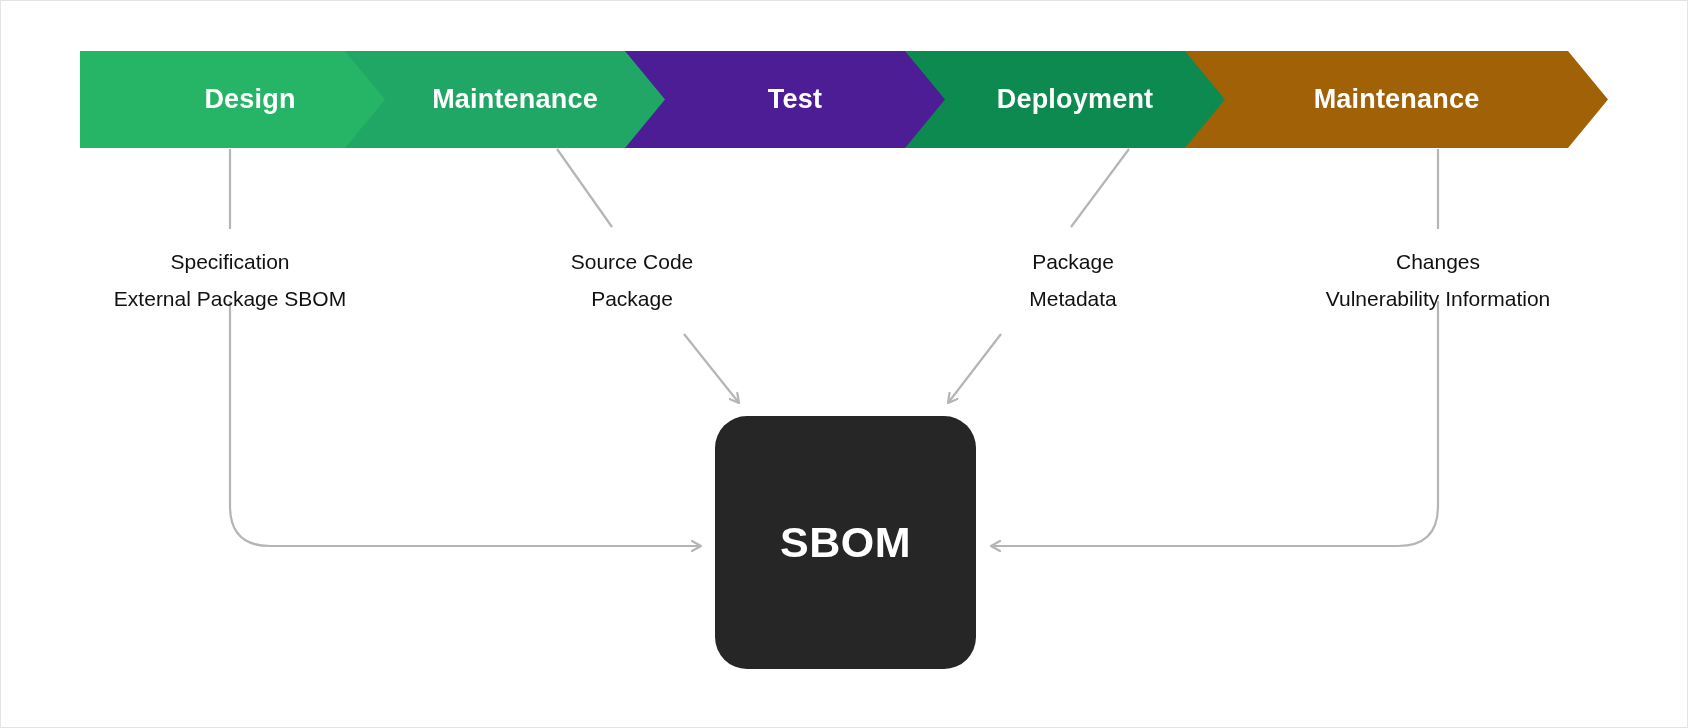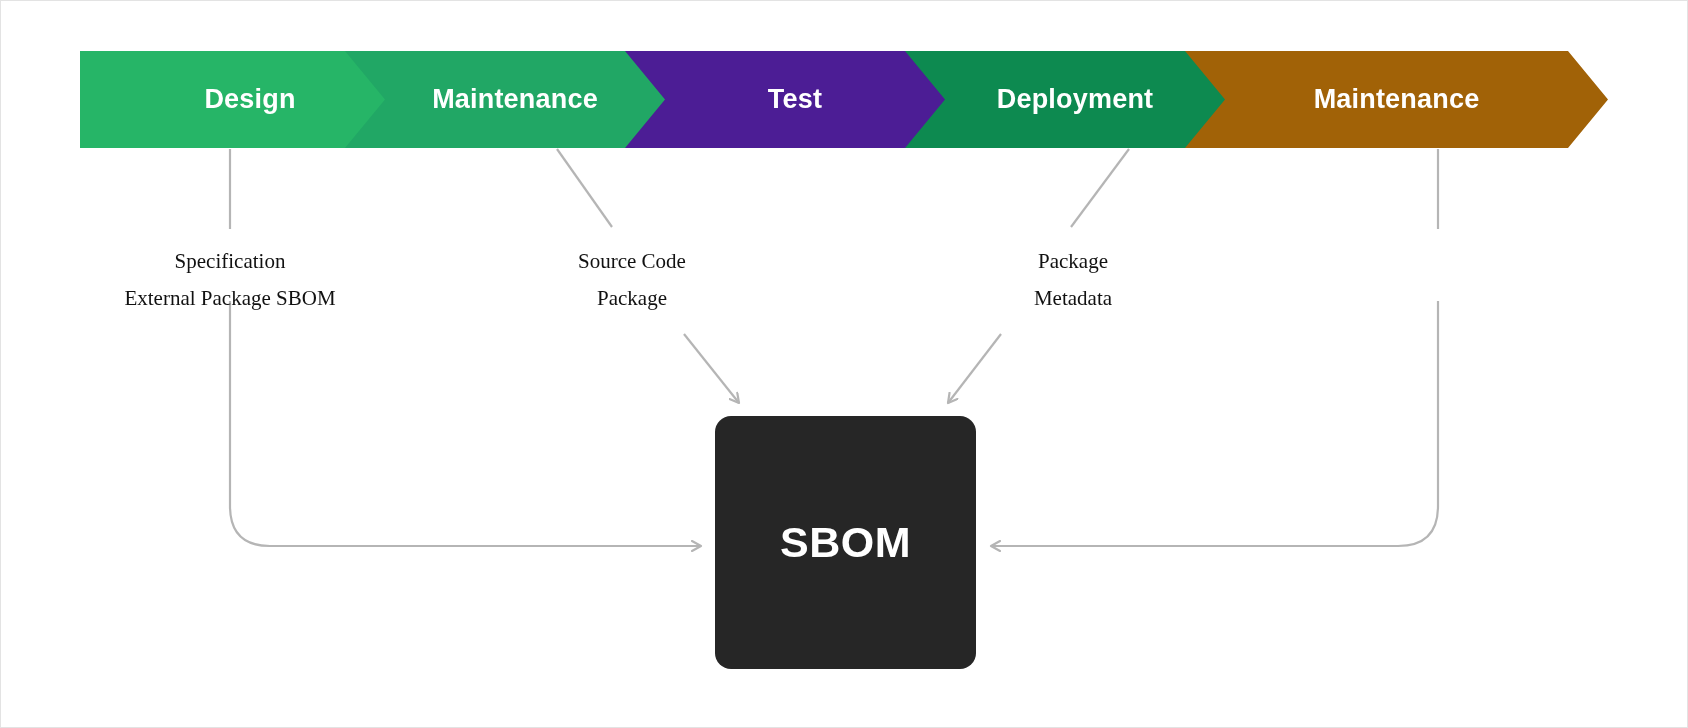--- a/index.html
+++ b/index.html
@@ -39,30 +39,29 @@
     white-space: nowrap;
   }
   
   .drop-label {
     position: absolute;
     text-align: center;
     color: #111111;
     font-size: 21px;
     line-height: 37px;
     white-space: nowrap;
-    font-family: Liberation Serif, serif;
   }
   .drop-label .line { display: block; }
   
   #sbom-box {
     position: absolute;
     left: 714px; top: 415px;
     width: 261px; height: 253px;
     background: #262626;
-    border-radius: 16px;
+    border-radius: 32px;
     display: flex;
     align-items: center;
     justify-content: center;
   }
   #sbom-box .sbom-text {
     color: #ffffff;
     font-size: 43px;
     font-weight: bold;
     letter-spacing: 0.5px;
   }
@@ -140,18 +139,22 @@
   <div class="drop-label" style="left:431px; top:242px; width:400px;">
     <span class="line">Source Code</span>
     <span class="line">Package</span>
   </div>
 
   <div class="drop-label" style="left:872px; top:242px; width:400px;">
     <span class="line">Package</span>
     <span class="line">Metadata</span>
   </div>
 
+  <div class="drop-label" style="left:1237px; top:242px; width:400px;">
+    <span class="line">Changes</span>
+    <span class="line">Vulnerability Information</span>
+  </div>
 
   <div id="sbom-box">
     <span class="sbom-text">SBOM</span>
   </div>
 
 </div>
 
 </body></html>

